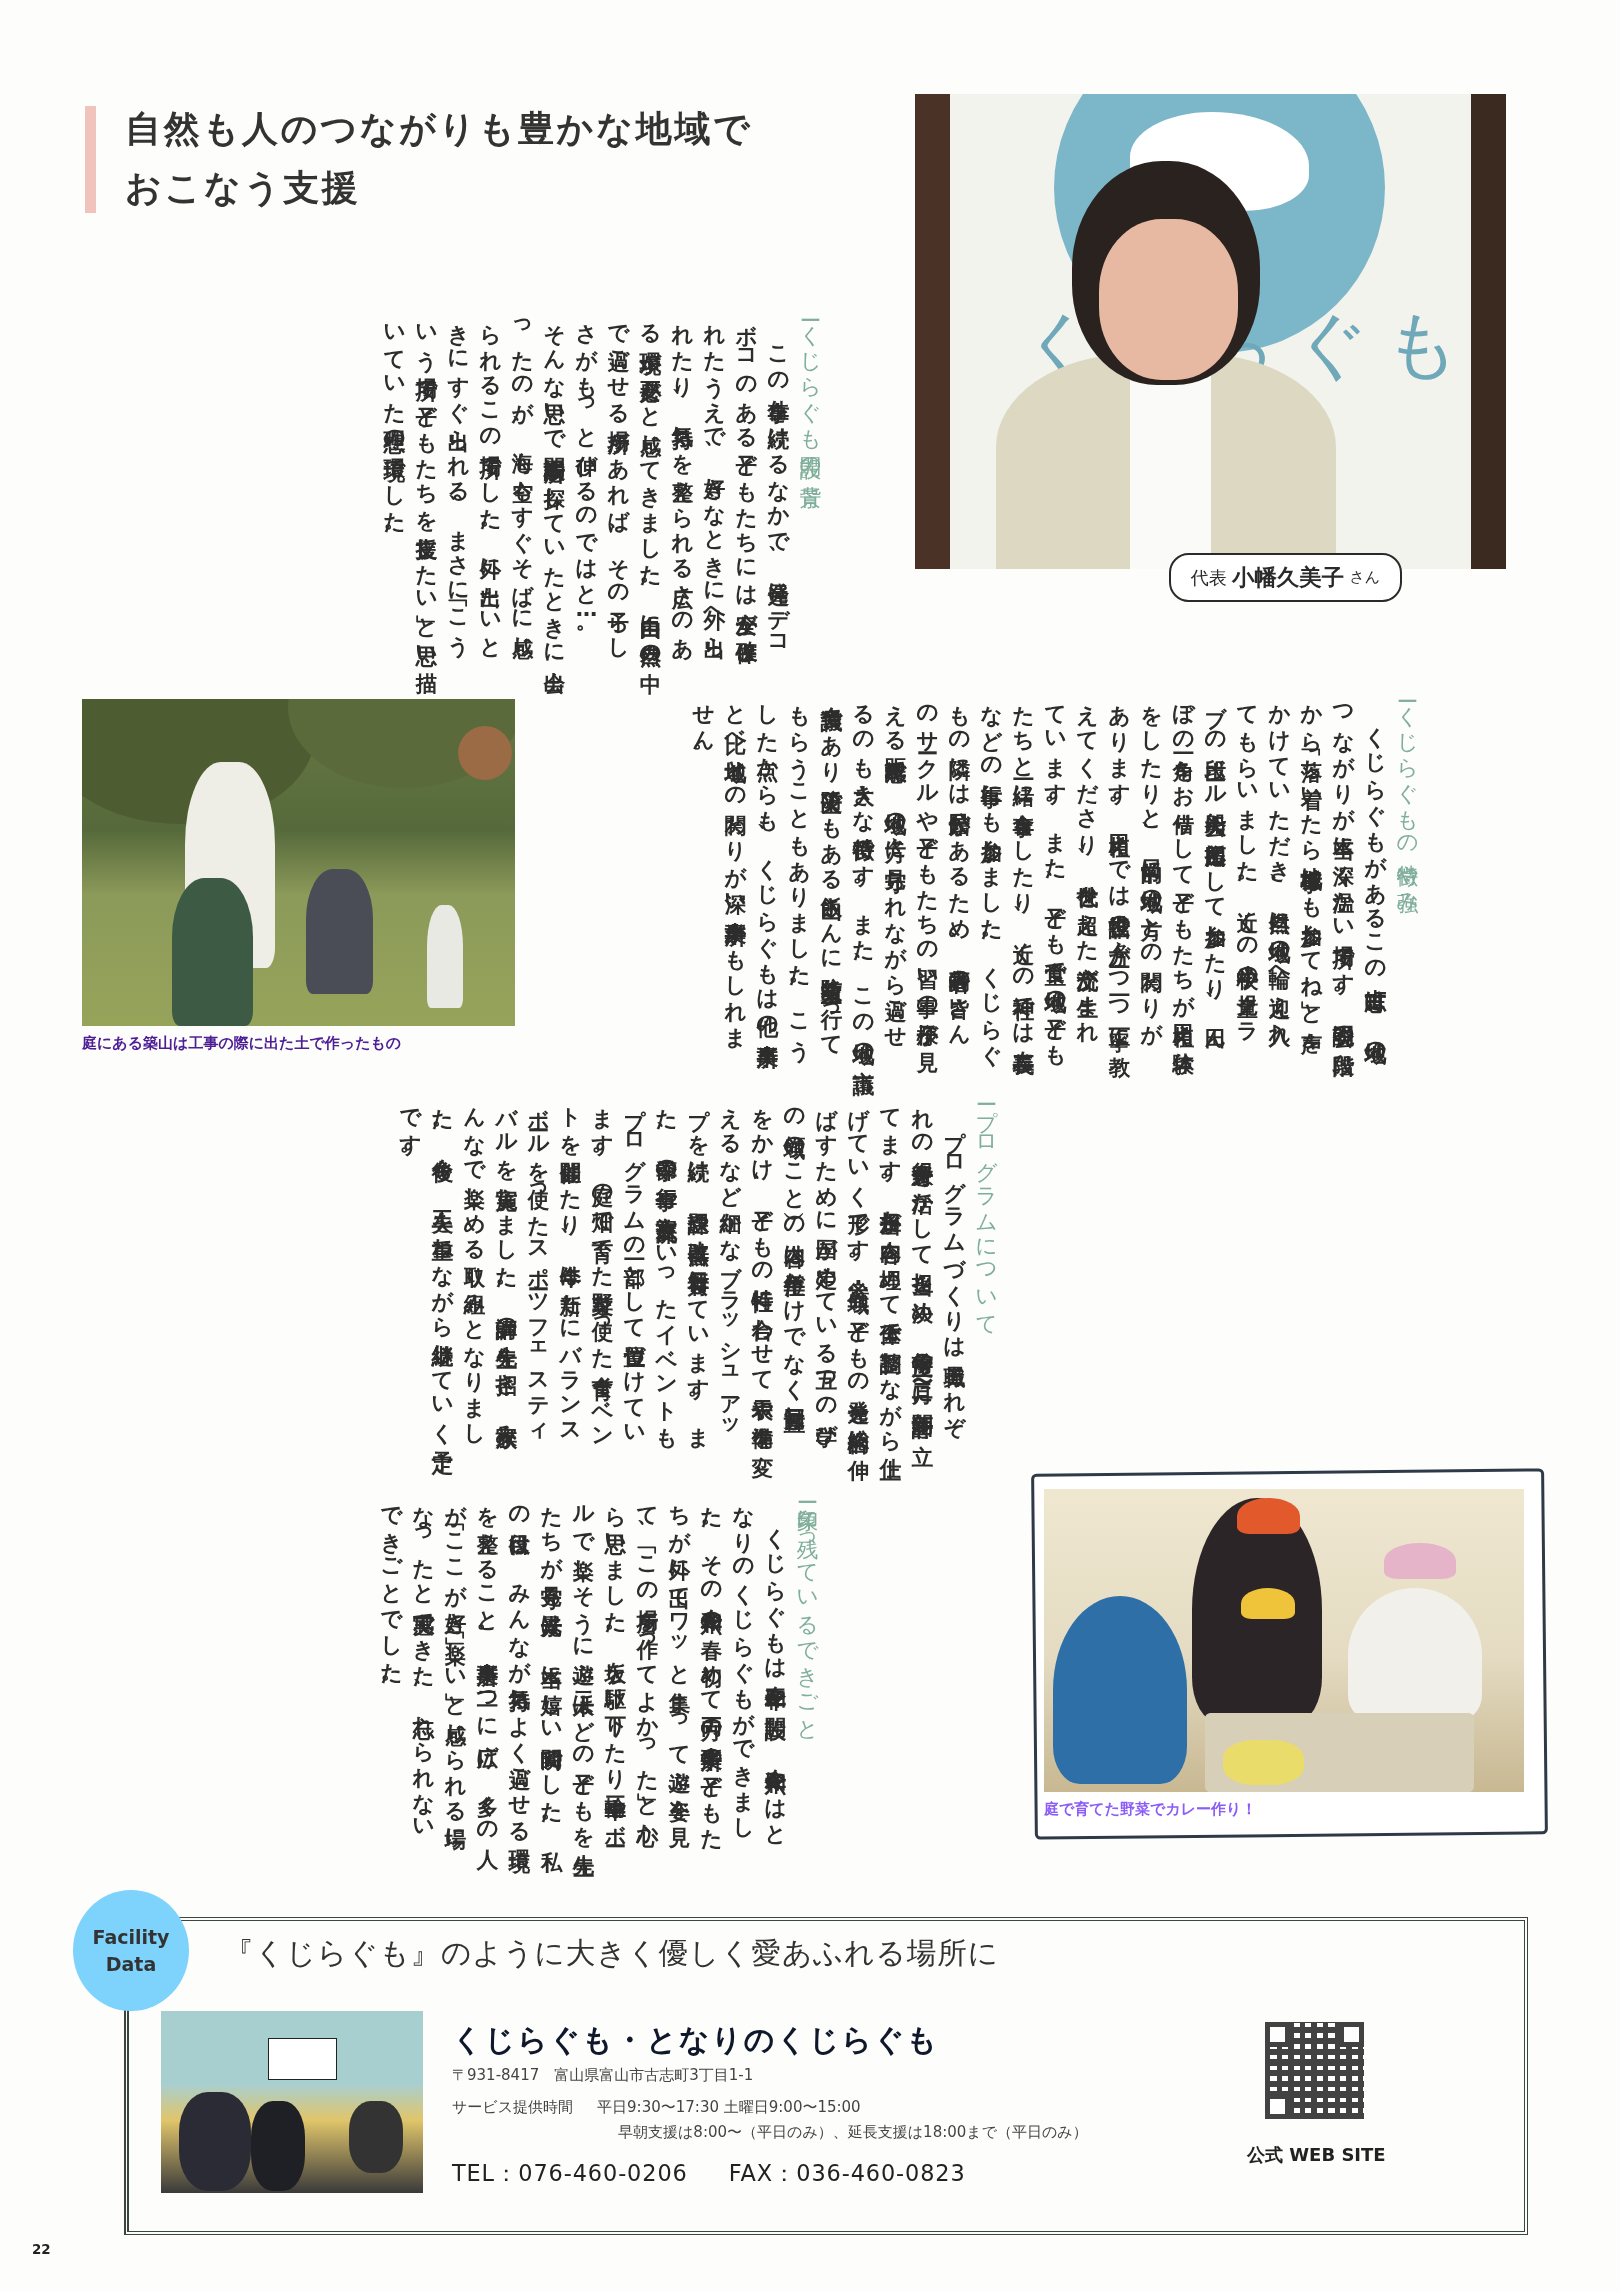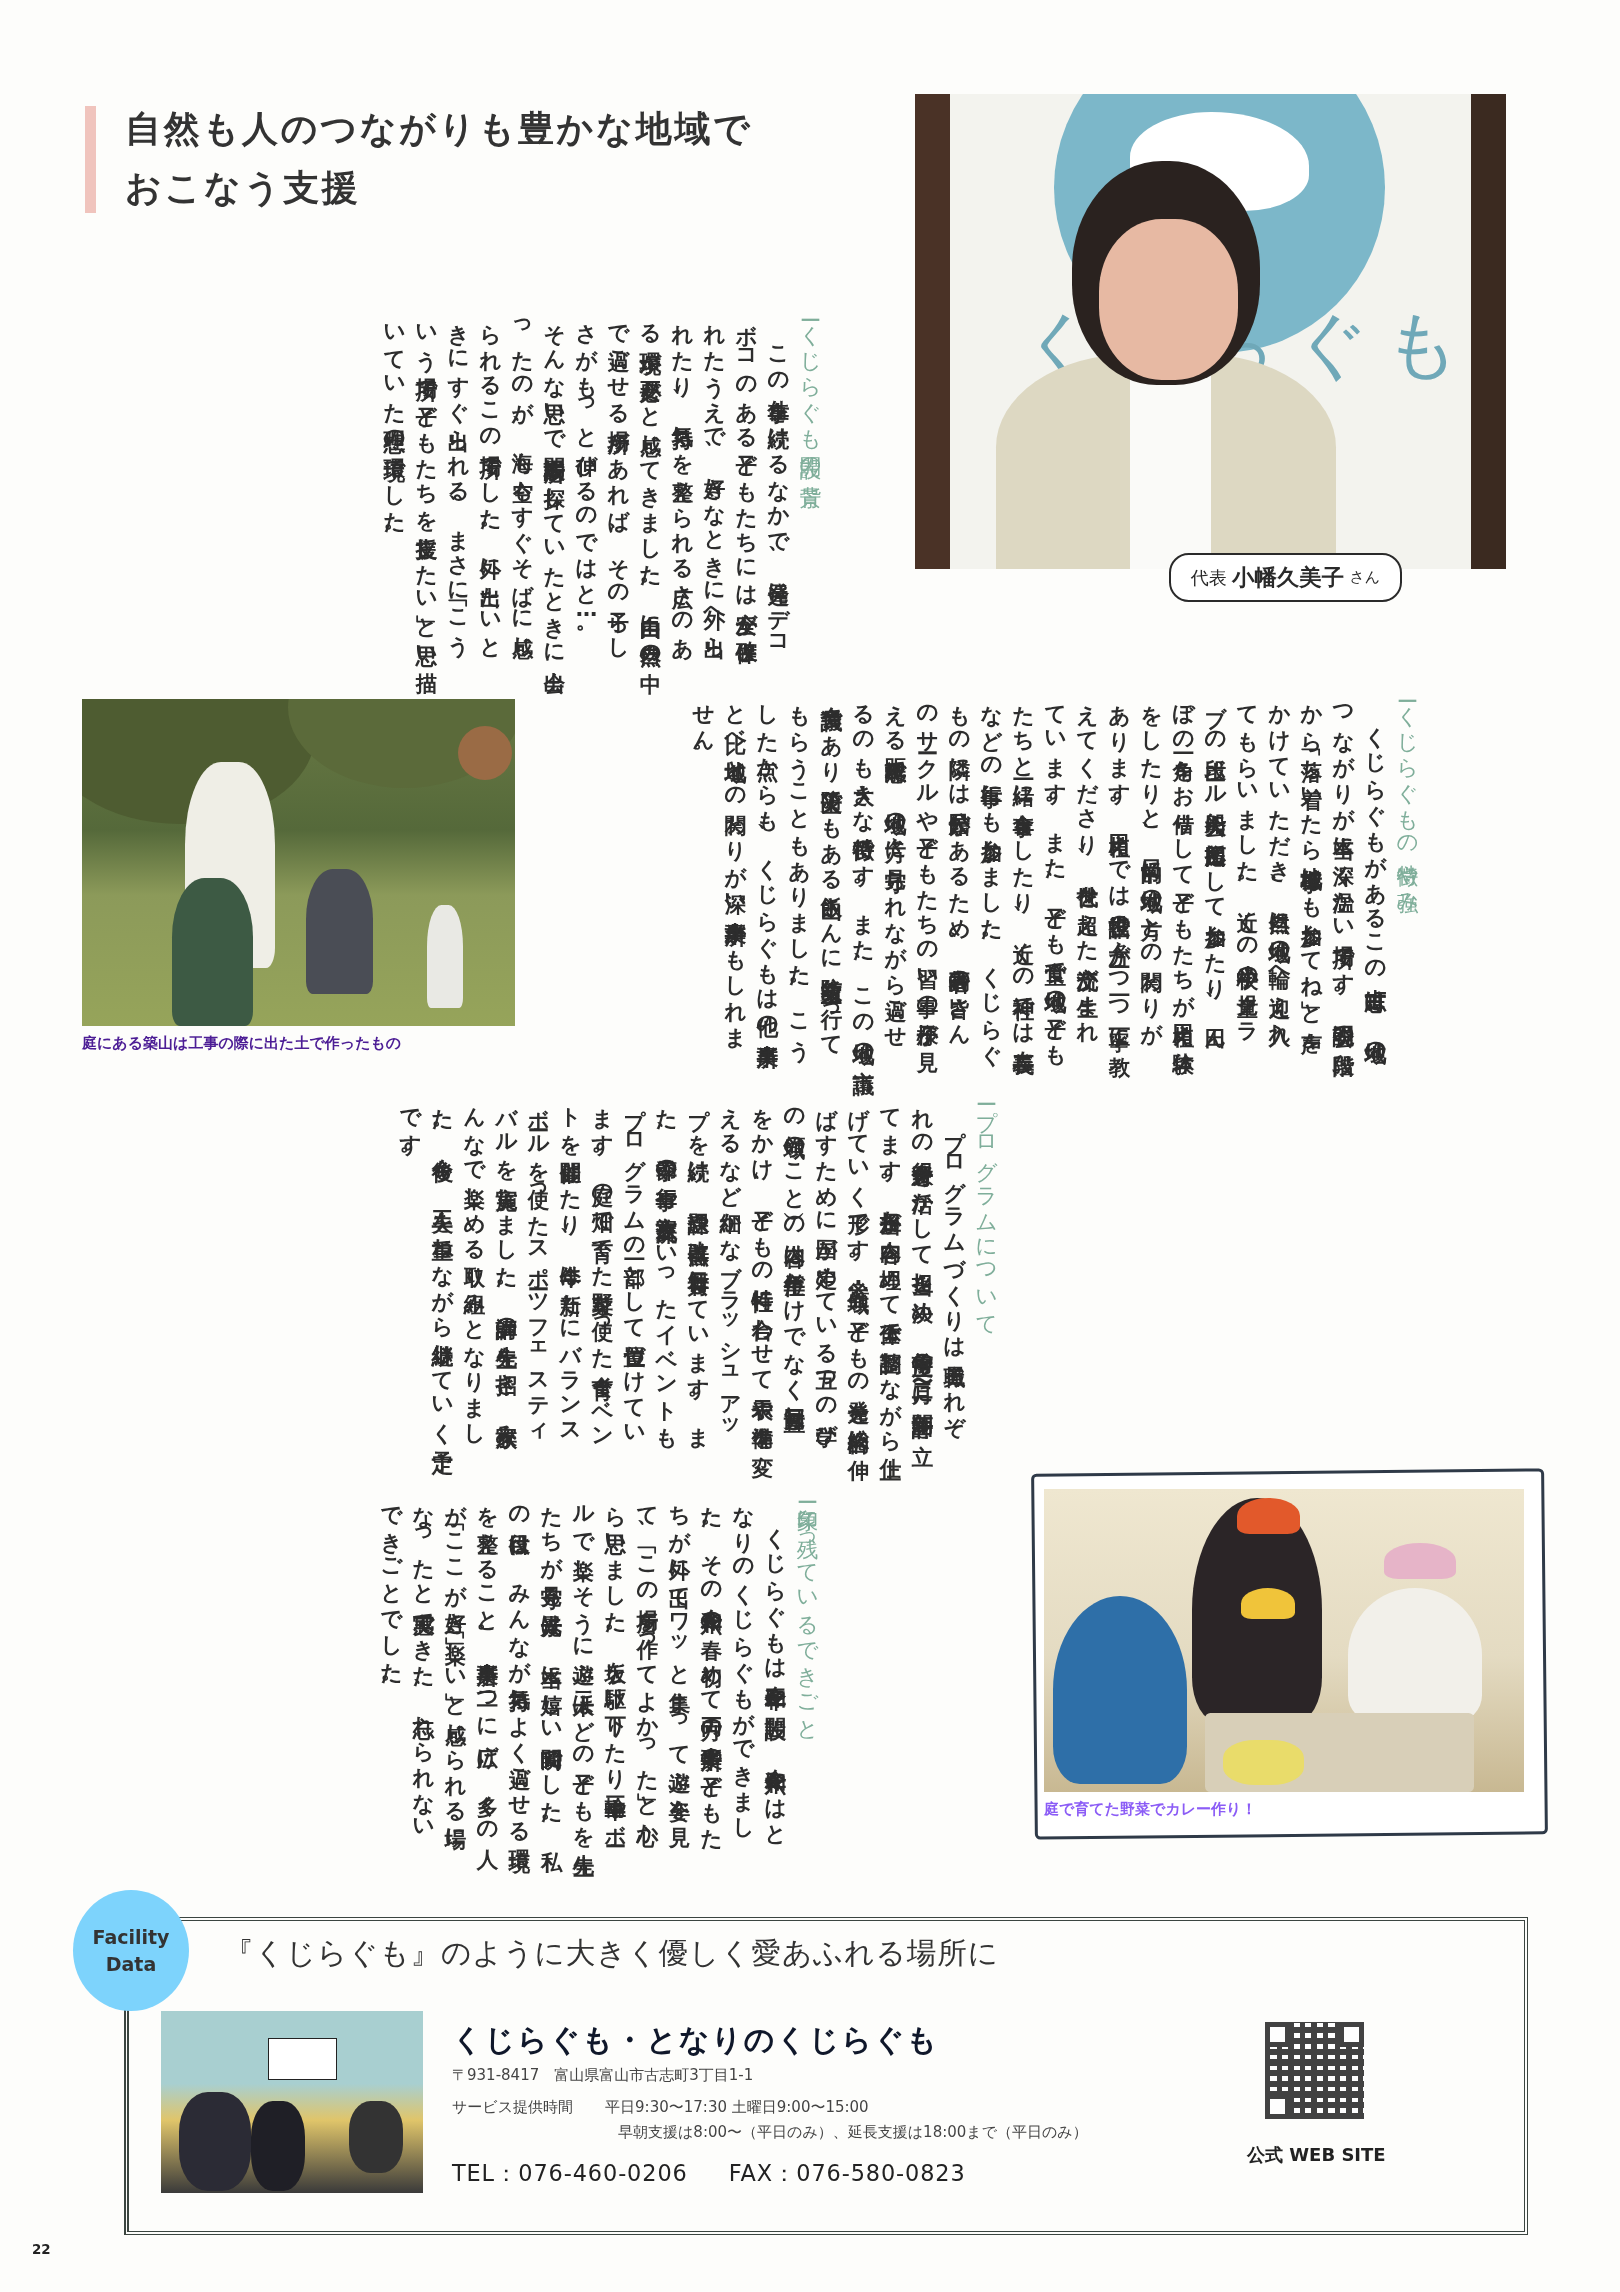--- a/index.html
+++ b/index.html
@@ -160,29 +160,29 @@
 </div>
 <div class="abs fd-tagline">『くじらぐも』のように大きく優しく愛あふれる場所に</div>
 <div class="abs photo fd-photo">
   <div style="position:absolute;left:107px;top:27px;width:67px;height:40px;background:#fff;border:1.8px solid #222;"></div>
   <div style="position:absolute;left:18px;top:81px;width:72px;height:99px;border-radius:40%;background:#2b2b35;"></div>
   <div style="position:absolute;left:90px;top:90px;width:54px;height:90px;border-radius:40%;background:#1f1f26;"></div>
   <div style="position:absolute;left:188px;top:90px;width:54px;height:72px;border-radius:40%;background:#333;"></div>
 </div>
 <div class="abs fd-name">くじらぐも・となりのくじらぐも</div>
 <div class="abs fd-line" style="left:452px; top:2066px;">〒931-8417　富山県富山市古志町3丁目1-1</div>
-<div class="abs fd-line" style="left:452px; top:2098px; display:flex; gap:32px;">
+<div class="abs fd-line" style="left:452px; top:2098px; display:flex; gap:24px;">
   <span>サービス提供時間</span>
   <span>平日9:30〜17:30 土曜日9:00〜15:00</span>
 </div>
 <div class="abs fd-line" style="left:618px; top:2123px;">早朝支援は8:00〜（平日のみ）、延長支援は18:00まで（平日のみ）</div>
 <div class="abs fd-tel">
   <span>TEL：076-460-0206</span>
   <span style="display:inline-block;width:25px;"></span>
-  <span>FAX：076-580-0823</span>
+  <span>FAX：036-460-0823</span>
 </div>
 <div class="abs qr">
   <div class="qr-finder" style="left:0;top:0;"></div>
   <div class="qr-finder" style="right:0;top:0;"></div>
   <div class="qr-finder" style="left:0;bottom:0;"></div>
 </div>
 <div class="abs qr-label">公式 WEB SITE</div>
 
 <div class="abs page-num">22</div>
 

